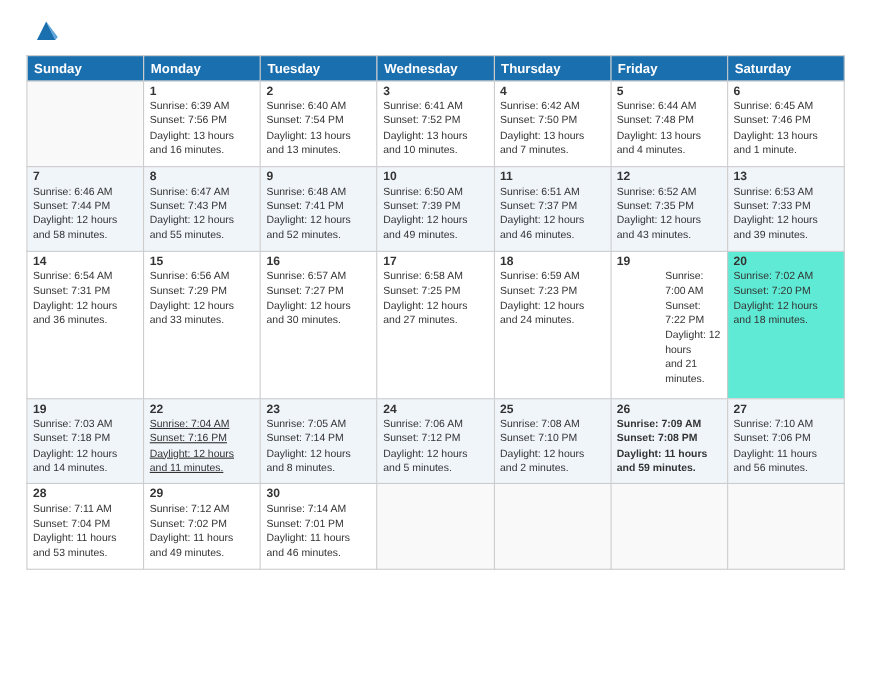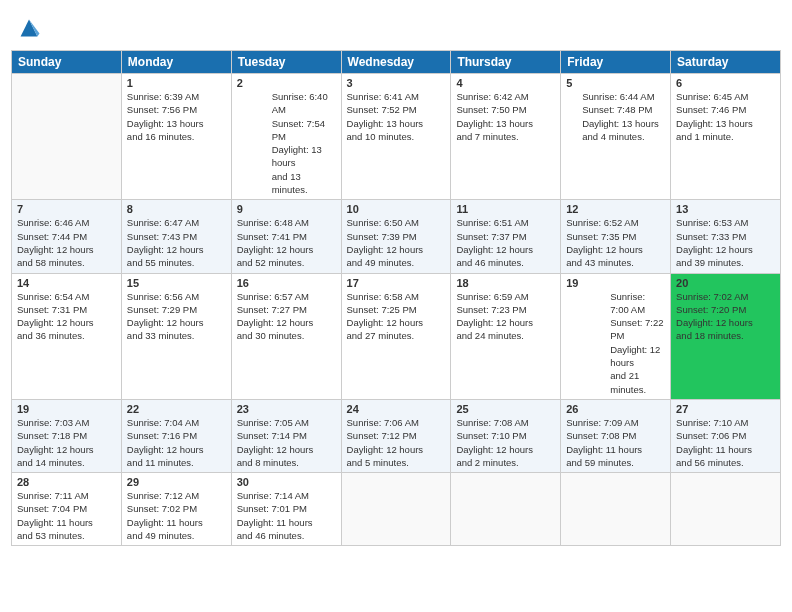--- a/index.html
+++ b/index.html
@@ -6,21 +6,21 @@
     body {
       width: 792px;
       height: 612px;
       font-family: Arial, sans-serif;
       background: #fff;
       overflow: hidden;
     }
     .page {
       width: 792px;
       height: 528px;
-      padding: 10px 11px;
+      padding: 10px 24px;
       display: flex;
       flex-direction: column;
     }
     .header {
       display: flex;
       align-items: flex-start;
       justify-content: space-between;
       margin-bottom: 8px;
     }
     .logo {
@@ -142,42 +142,42 @@
           <td class="empty" style="background: rgb(249, 249, 249);"></td>
           <td style="background: rgb(255, 255, 255);">
             <span class="day-num">1</span>
             <div class="day-info" style="white-space: pre-line;">Sunrise: 6:39 AM
 Sunset: 7:56 PM
 Daylight: 13 hours
 and 16 minutes.</div>
           </td>
           <td style="background: rgb(255, 255, 255);">
             <span class="day-num">2</span>
-            <div class="day-info" style="white-space: pre-line; margin-left: 35px;">Sunrise: 6:40 AM
+            <div class="day-info" style="white-space: pre-line;">Sunrise: 6:40 AM
 Sunset: 7:54 PM
 Daylight: 13 hours
 and 13 minutes.</div>
           </td>
           <td style="background: rgb(255, 255, 255);">
             <span class="day-num">3</span>
             <div class="day-info" style="white-space: pre-line;">Sunrise: 6:41 AM
 Sunset: 7:52 PM
 Daylight: 13 hours
 and 10 minutes.</div>
           </td>
           <td style="background: rgb(255, 255, 255);">
             <span class="day-num">4</span>
             <div class="day-info" style="white-space: pre-line;">Sunrise: 6:42 AM
 Sunset: 7:50 PM
 Daylight: 13 hours
 and 7 minutes.</div>
           </td>
           <td style="background: rgb(255, 255, 255);">
             <span class="day-num">5</span>
-            <div class="day-info" style="white-space: pre-line; margin-left: 16px;">Sunrise: 6:44 AM
+            <div class="day-info" style="white-space: pre-line;">Sunrise: 6:44 AM
 Sunset: 7:48 PM
 Daylight: 13 hours
 and 4 minutes.</div>
           </td>
           <td style="background: rgb(255, 255, 255);">
             <span class="day-num">6</span>
             <div class="day-info" style="white-space: pre-line;">Sunrise: 6:45 AM
 Sunset: 7:46 PM
 Daylight: 13 hours
 and 1 minute.</div>
@@ -270,39 +270,39 @@
 Daylight: 12 hours
 and 24 minutes.</div>
           </td>
           <td style="background: rgb(255, 255, 255);">
             <span class="day-num">19</span>
             <div class="day-info" style="white-space: pre-line; margin-left: 44px;">Sunrise: 7:00 AM
 Sunset: 7:22 PM
 Daylight: 12 hours
 and 21 minutes.</div>
           </td>
-          <td style="background: #22c55e;">
+          <td style="background: #5eead4;">
             <span class="day-num">20</span>
             <div class="day-info" style="white-space: pre-line;">Sunrise: 7:02 AM
 Sunset: 7:20 PM
 Daylight: 12 hours
 and 18 minutes.</div>
           </td>
         </tr>
         <tr>
           <td style="background: rgb(240, 245, 250);">
             <span class="day-num">19</span>
             <div class="day-info" style="white-space: pre-line;">Sunrise: 7:03 AM
 Sunset: 7:18 PM
 Daylight: 12 hours
 and 14 minutes.</div>
           </td>
           <td style="background: rgb(240, 245, 250);">
             <span class="day-num">22</span>
-            <div class="day-info" style="white-space: pre-line;">Sunrise: 7:04 AM
+            <div class="day-info" style="white-space: pre-line; text-decoration: underline;">Sunrise: 7:04 AM
 Sunset: 7:16 PM
 Daylight: 12 hours
 and 11 minutes.</div>
           </td>
           <td style="background: rgb(240, 245, 250);">
             <span class="day-num">23</span>
             <div class="day-info" style="white-space: pre-line;">Sunrise: 7:05 AM
 Sunset: 7:14 PM
 Daylight: 12 hours
 and 8 minutes.</div>
@@ -316,21 +316,21 @@
           </td>
           <td style="background: rgb(240, 245, 250);">
             <span class="day-num">25</span>
             <div class="day-info" style="white-space: pre-line;">Sunrise: 7:08 AM
 Sunset: 7:10 PM
 Daylight: 12 hours
 and 2 minutes.</div>
           </td>
           <td style="background: rgb(240, 245, 250);">
             <span class="day-num">26</span>
-            <div class="day-info" style="white-space: pre-line;">Sunrise: 7:09 AM
+            <div class="day-info" style="white-space: pre-line; font-weight: bold;">Sunrise: 7:09 AM
 Sunset: 7:08 PM
 Daylight: 11 hours
 and 59 minutes.</div>
           </td>
           <td style="background: rgb(240, 245, 250);">
             <span class="day-num">27</span>
             <div class="day-info" style="white-space: pre-line;">Sunrise: 7:10 AM
 Sunset: 7:06 PM
 Daylight: 11 hours
 and 56 minutes.</div>

